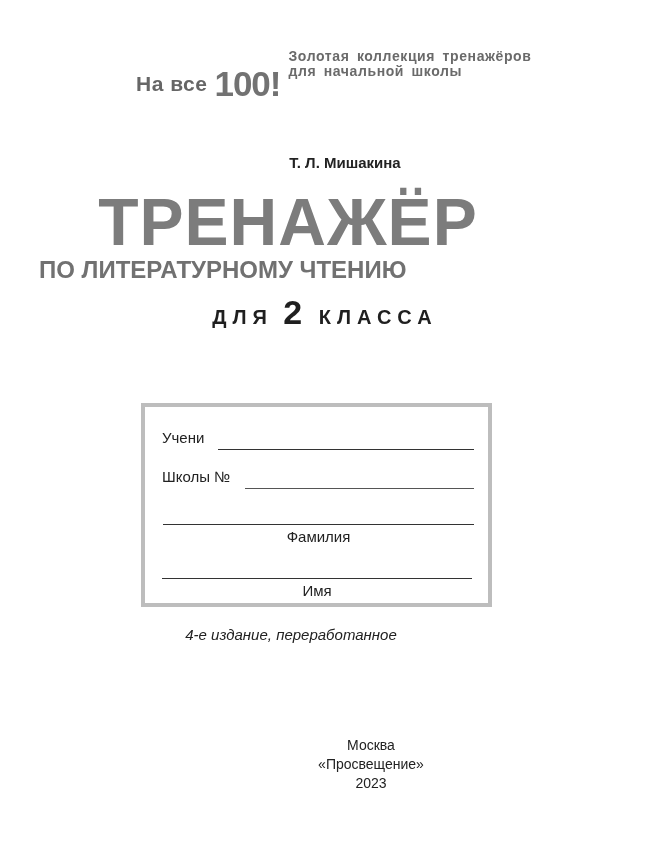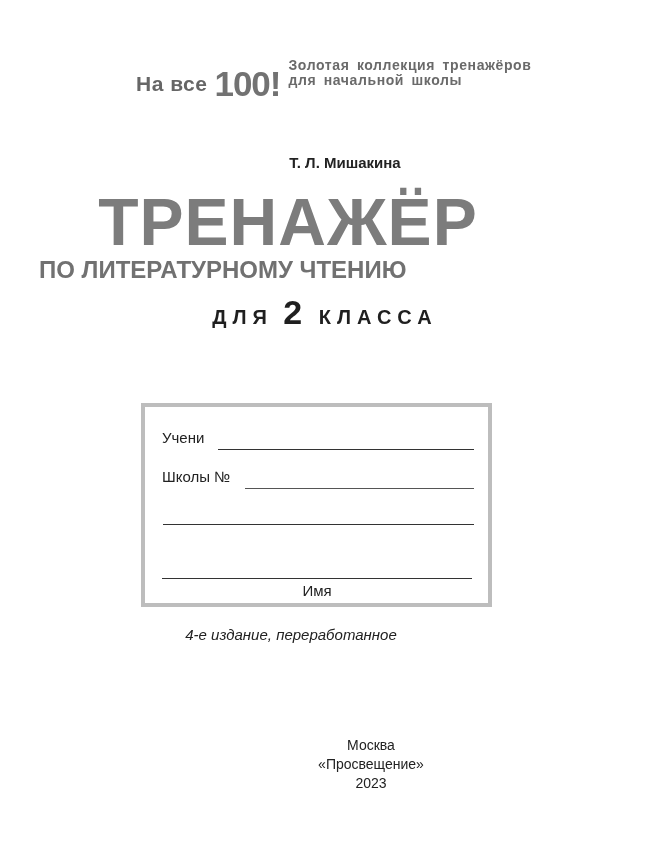--- a/index.html
+++ b/index.html
@@ -5,21 +5,21 @@
     html, body { margin: 0; padding: 0; background: #ffffff; }
     body { width: 650px; height: 860px; position: relative; overflow: hidden;
            font-family: "Liberation Sans", "DejaVu Sans", sans-serif; color: #1a1a1a; }
     .abs { position: absolute; }
 
     
     .series { left: 136px; top: 60px; height: 40px; display: flex; align-items: flex-end; color: #6e6e6e; }
     .series-na { font-size: 21px; font-weight: bold; letter-spacing: 0.5px; margin-bottom: 4px; color: #666; }
     .series-100 { font-size: 35px; font-weight: bold; margin-left: 7px; letter-spacing: -1px; color: #727272; line-height: 32px; }
     .series-desc { margin-left: 8px; display: flex; flex-direction: column; font-size: 14px; font-weight: bold;
-                   line-height: 15px; color: #6a6a6a; letter-spacing: 0.6px; margin-bottom: 12px; word-spacing: 3px; }
+                   line-height: 15px; color: #6a6a6a; letter-spacing: 0.6px; margin-bottom: 21px; word-spacing: 3px; }
 
     .author { top: 154px; left: 0; width: 650px; text-align: center; font-size: 15px; font-weight: bold; color: #222; padding-left: 20px; }
 
     .title { top: 186px; left: 0; width: 576px; text-align: center; font-size: 66px; font-weight: bold;
              color: #7c7c7c; letter-spacing: 1px; line-height: 72px; }
     .subtitle { top: 256px; left: 0; width: 650px; text-align: left; font-size: 24px; font-weight: bold;
                 color: #717171; letter-spacing: 0px; line-height: 28px; margin-left: 39px; }
     .grade { top: 292px; left: 0; width: 650px; text-align: center; font-weight: bold; color: #1f1f1f; line-height: 40px; }
     .grade .sp { font-size: 20px; letter-spacing: 6px; }
     .grade .num { font-size: 34px; margin: 0 12px 0 6px; }
@@ -57,20 +57,21 @@
 </div>
 
 <div class="abs namebox">
   <span class="abs row-label" style="left:17px; top:22px;">Учени</span>
   <div class="line" style="left:73px; top:42px; width:256px;"></div>
 
   <span class="abs row-label" style="left:17px; top:61px;">Школы №</span>
   <div class="line" style="left:100px; top:81px; width:229px; border-top-color:#555;"></div>
 
   <div class="line" style="left:18px; top:117px; width:311px;"></div>
+  <div class="caption" style="left:18px; top:121px; width:311px;">Фамилия</div>
 
   <div class="line" style="left:17px; top:171px; width:310px;"></div>
   <div class="caption" style="left:17px; top:175px; width:310px;">Имя</div>
 </div>
 
 <div class="abs edition">4-е издание, переработанное</div>
 
 <div class="abs imprint">
   <div>Москва</div>
   <div>«Просвещение»</div>

